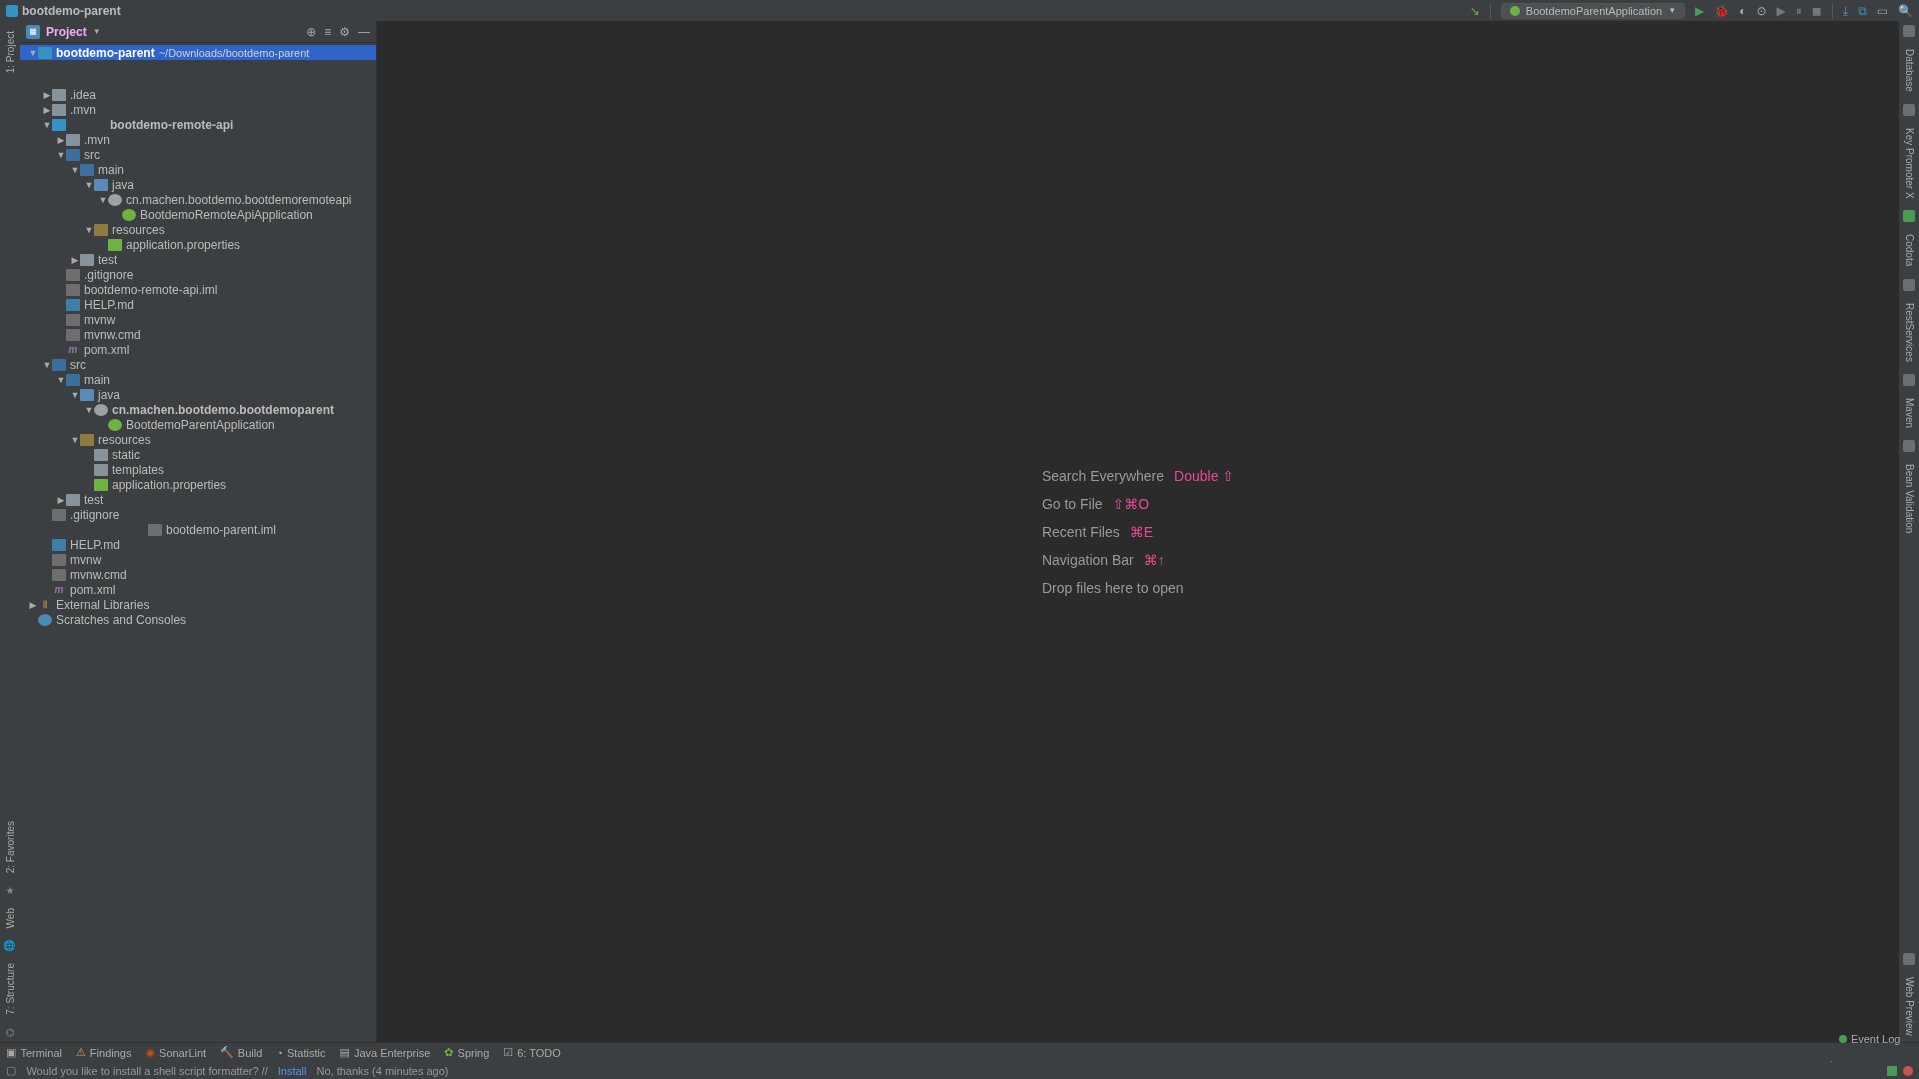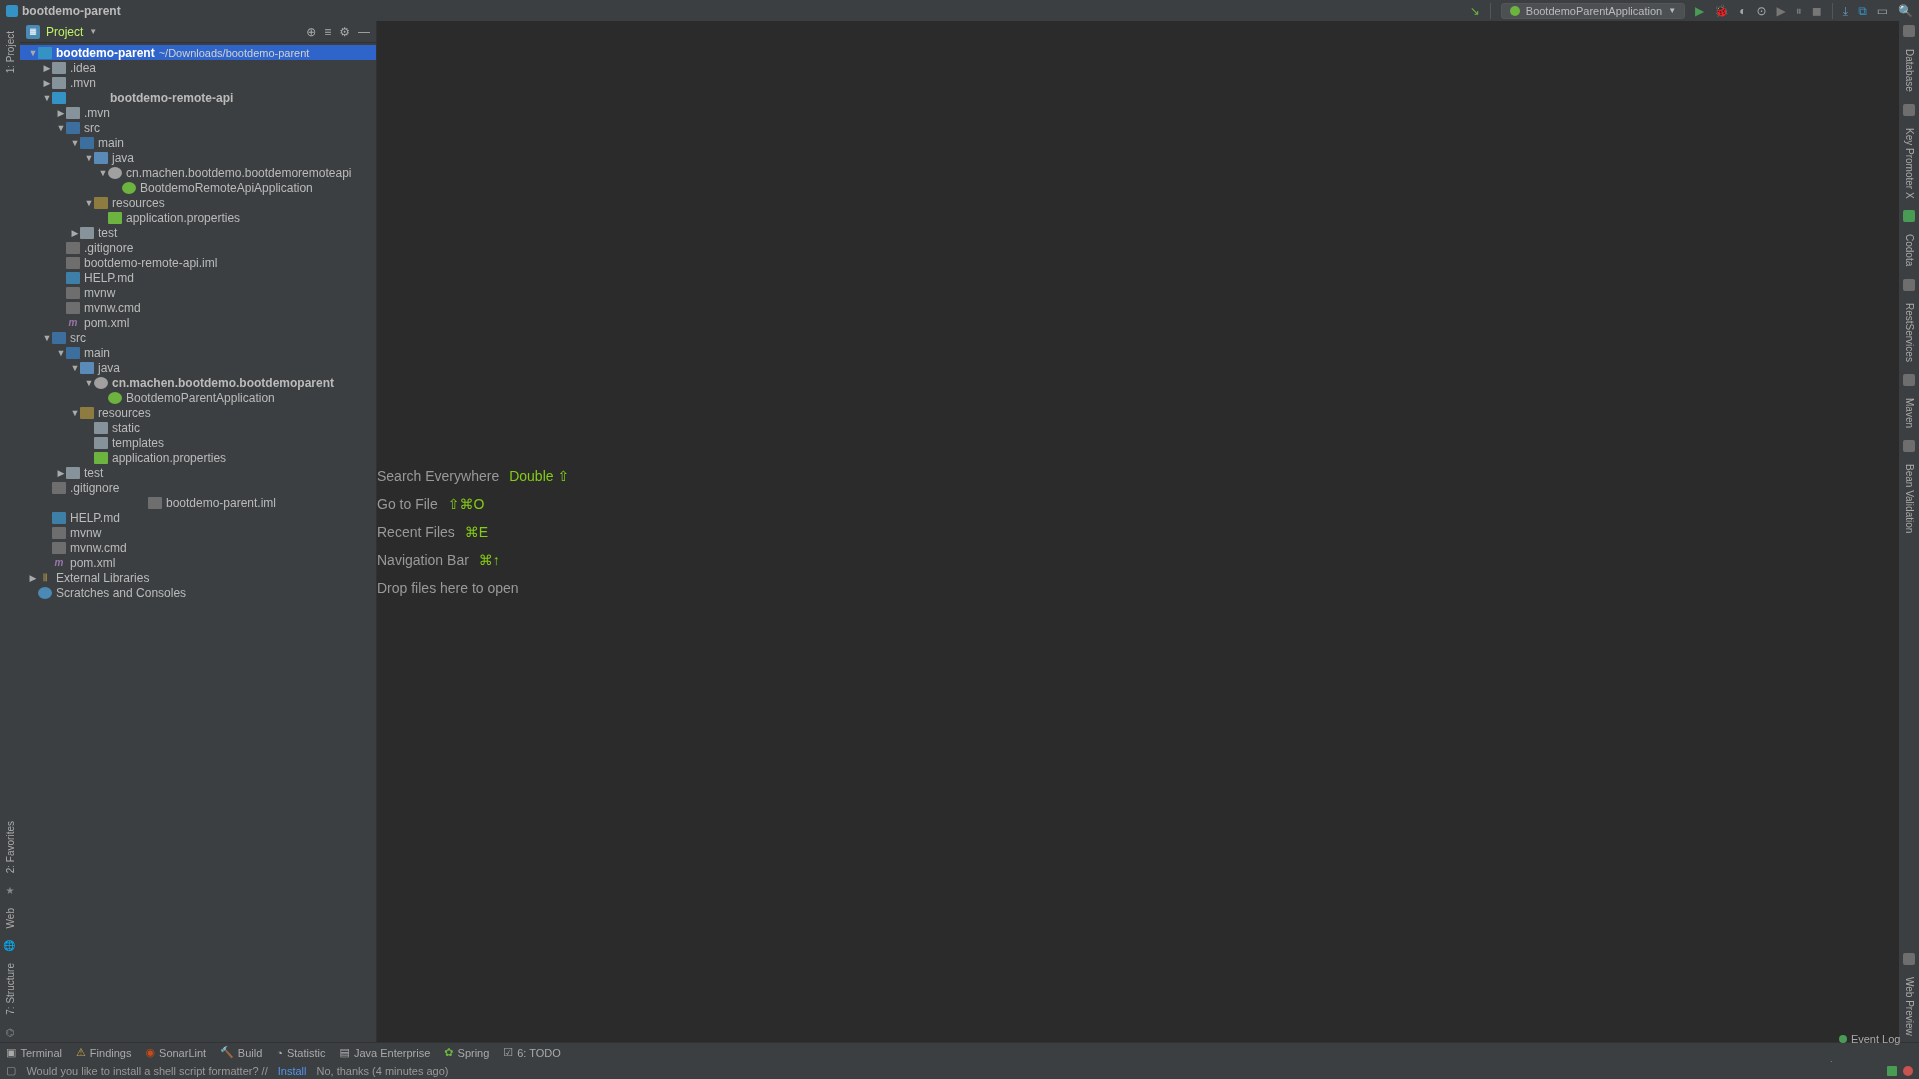--- a/index.html
+++ b/index.html
@@ -20,21 +20,21 @@
 
 .main { flex: 1; display: flex; min-height: 0; }
 .left-gutter, .right-gutter { width: 20px; background: #3c3f41; display: flex; flex-direction: column; align-items: center; padding-top: 4px; gap: 6px; font-size: 10px; }
 .gutter-tab { writing-mode: vertical-rl; transform: rotate(180deg); padding: 6px 2px; color: #aaa; cursor: pointer; display:flex; align-items:center; gap:4px;}
 .right-gutter .gutter-tab { transform: none; }
 .gutter-square { width: 12px; height: 12px; border-radius: 2px; }
 
 
 .project-panel { width: 357px; background: #3c3f41; display: flex; flex-direction: column; border-right: 1px solid #323232;}
 .panel-header { height: 22px; background: #3c3f41; border-bottom: 1px solid #323232; display: flex; align-items: center; padding: 0 6px; gap: 6px; }
-.panel-header .label { font-weight: normal; color: #bef264; }
+.panel-header .label { font-weight: bold; color: #f0abfc; }
 .panel-header .hdr-icons { margin-left: auto; display: flex; gap: 8px; color: #aaa; }
 .panel-header .hdr-icons span { cursor: pointer; }
 .project-icon-box { width: 14px; height: 14px; background: #4a8ab5; border-radius: 2px; display:inline-flex; align-items:center; justify-content:center; color:#fff; font-size:8px;}
 
 .tree { flex:1; overflow: auto; padding-top: 2px; font-size: 12px; }
 .tree-row { display: flex; align-items: center; height: 15px; padding-right: 4px; cursor: pointer; white-space: nowrap; }
 .tree-row.selected { background: #2f65ca; color: #fff; }
 .tree-row .arrow { width: 10px; text-align: center; font-size: 9px; color: #aaa; }
 .tree-row .arrow.down::before { content: "▼"; }
 .tree-row .arrow.right::before { content: "▶"; }
@@ -50,24 +50,24 @@
 .md-icon { background: #3e7fa8; border-radius:1px; }
 .xml-icon { color: #9876aa; font-weight: bold; background:none; font-style:italic;}
 .prop-icon { background: #6db33f; width:10px; height:10px; border-radius:1px;}
 .res-folder { background: #8e7b3f; border-radius:1px;}
 .lib-icon { color:#c7a44a; }
 .scratch-icon { background:#4a8ab5; border-radius:50%; width:10px; height:10px;}
 .project-path { color: #808080; font-size:11px; margin-left:4px; }
 .tree-row.selected .project-path { color: #d0d0d0; }
 
 
-.editor-area { flex: 1; background: #2b2b2b; display: flex; align-items: center; }
+.editor-area { flex: 1; background: #2b2b2b; display: flex; align-items: center; justify-content: center; }
 .hints { color: #999; font-size: 14px; line-height: 2; }
 .hints .row { display: flex; gap: 10px; }
-.hints .shortcut { color: #84cc16; }
+.hints .shortcut { color: #ec4899; }
 
 
 .bottom-toolbar { height: 20px; background: #3c3f41; border-top: 1px solid #323232; display: flex; align-items: center; padding: 0 6px; gap: 14px; font-size: 11px; }
 .bottom-toolbar .btool { display: flex; align-items: center; gap: 4px; color: #aaa; cursor:pointer;}
 .bottom-toolbar .right { margin-left: auto; display: flex; gap: 14px; align-items:center;flex-direction:column;}
 .dot-green { width:8px; height:8px; background:#499c54; border-radius:50%; display:inline-block;}
 .status-bar { height: 17px; background: #3c3f41; display: flex; align-items: center; padding: 0 6px; gap: 10px; font-size: 11px; color: #999; }
 .status-bar .link { color: #5394ec; cursor: pointer; }
 .status-bar .right { margin-left:auto; display:flex; gap:6px; align-items:center;}
 .trash-sq { width:10px; height:10px; background:#499c54; border-radius:1px;}
@@ -129,21 +129,21 @@
         <span>—</span>
       </div>
     </div>
     <div class="tree" id="tree">
         <div class="tree-row selected" style="padding-left: 8px;">
           <span class="arrow down"></span>
           <span class="icon module-icon"></span>
           <span style="font-weight: bold;">bootdemo-parent</span>
           <span class="project-path">~/Downloads/bootdemo-parent</span>
         </div>
-        <div class="tree-row" style="padding-left: 22px;">
+        <div class="tree-row" style="padding-left: 22px; margin-top: 27px;">
           <span class="arrow right"></span>
           <span class="icon folder-icon"></span>
           <span>.idea</span>
         </div>
         <div class="tree-row" style="padding-left: 22px;">
           <span class="arrow right"></span>
           <span class="icon folder-icon"></span>
           <span>.mvn</span>
         </div>
         <div class="tree-row" style="padding-left: 22px;">

